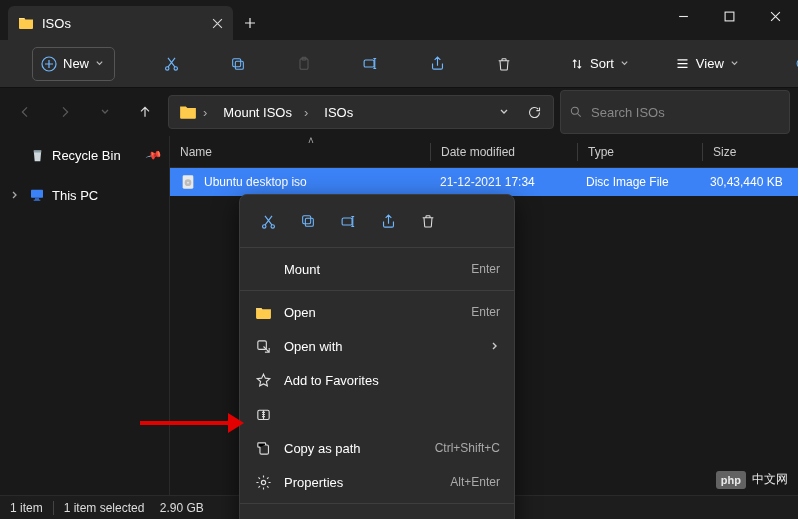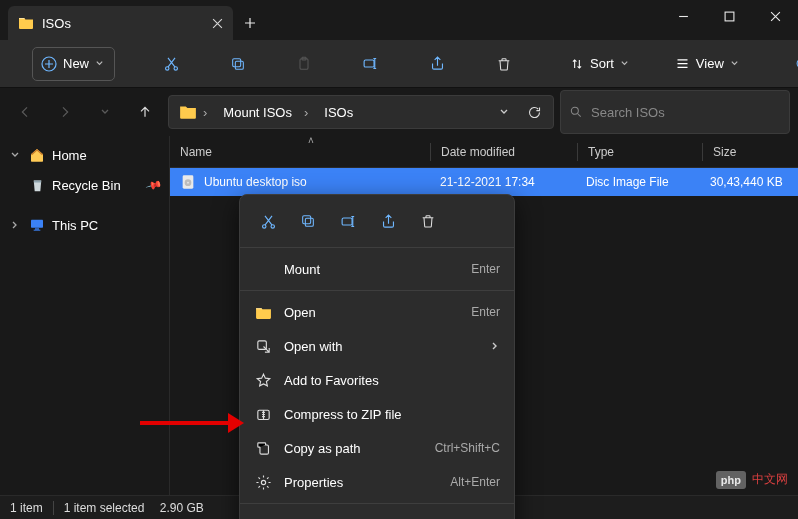--- a/index.html
+++ b/index.html
@@ -54,21 +54,21 @@
   .ctxrow .kbd { margin-left:auto; color:#aaa; font-size:12px; }
   .ctxrow.bold span:first-of-type{font-weight:600;}
   .ctxsep { height:1px; background:#3e3e3e; margin:4px 0; }
   .ctxicons { display:flex; justify-content:flex-start; gap:4px; padding:4px 10px 6px 10px; }
   .cib { width:36px; height:32px; display:flex; align-items:center; justify-content:center; color:#6fb7ff; border-radius:4px; }
   .cib.wh{color:#e8e8e8;}
   .arrow { position:absolute; left:140px; top:421px; width:100px; height:4px; background:#e30000; }
   .arrow::after { content:""; position:absolute; right:-14px; top:-8px; border:10px solid transparent; border-left:16px solid #e30000; }
   .watermark { position:absolute; right:10px; bottom:30px; display:flex; align-items:flex-start; gap:6px; opacity:.9; }
   .wphp { background:#6b6b6b; color:#fff; font-size:11px; font-weight:700; padding:3px 5px; border-radius:3px; }
-  .wcn { color:#ef4444; font-size:12px; }
+  .wcn { color:#ffffff; font-size:12px; }
   svg{display:block;}
 </style>
 </head>
 <body>
 
 <div class="titlebar">
   <div class="tab">
     <span class="icon">
       <svg width="16" height="16" viewBox="0 0 16 16">
           <path fill="#ffcb4d" d="M1 3h5l1.5 1.5H15v8.5a1 1 0 0 1-1 1H2a1 1 0 0 1-1-1z"></path>
@@ -259,34 +259,20 @@
           <circle cx="10" cy="10" r="6" fill="none" stroke="#888" stroke-width="1.8"></circle>
           <path stroke="#888" stroke-width="1.8" d="M15 15l5 5"></path>
         </svg>
       </span>
     <input placeholder="Search ISOs" style="">
   </div>
 </div>
 
 <div class="content">
   <div class="sidebar">
-    <div class="sitem">
-      <span class="exp">
-          <svg width="10" height="10" viewBox="0 0 10 10">
-            <path fill="none" stroke="#aaa" stroke-width="1.3" d="M2 3l3 3 3-3"></path>
-          </svg>
-        </span>
-      <span class="icn">
-          <svg width="16" height="16" viewBox="0 0 24 24">
-            <path fill="#ffca56" d="M3 11l9-8 9 8v10a1 1 0 0 1-1 1H4a1 1 0 0 1-1-1z"></path>
-            <path fill="#c77b2a" d="M3 11l9-8 9 8-1.4 1.5L12 5.5 4.4 12.5z"></path>
-          </svg>
-        </span>
-      <span>Home</span>
-    </div>
     <div class="sitem" style="padding-left:28px;">
       <span class="icn">
           <svg width="15" height="15" viewBox="0 0 24 24">
             <path fill="#cfd8dc" d="M6 4h12l-1.5 17H7.5z"></path>
             <path fill="#90a4ae" d="M6 4h12l-.3 3H6.3z"></path>
           </svg>
         </span>
       <span>Recycle Bin</span>
       <span class="pin">📌</span>
     </div>
@@ -416,21 +402,20 @@
       </span>
     <span>Add to Favorites</span>
   </div>
   <div class="ctxrow">
     <span class="icn">
         <svg width="17" height="17" viewBox="0 0 24 24">
           <rect x="4" y="6" width="16" height="13" rx="2" fill="none" stroke="#ddd" stroke-width="1.6"></rect>
           <path stroke="#ddd" stroke-width="1.6" d="M12 6v13M10 9h4M10 12h4M10 15h4"></path>
         </svg>
       </span>
-    <span>Compress to ZIP file</span>
   </div>
   <div class="ctxrow">
     <span class="icn">
         <svg width="17" height="17" viewBox="0 0 24 24">
           <rect x="7" y="7" width="12" height="13" rx="2" fill="none" stroke="#ddd" stroke-width="1.6"></rect>
           <path stroke="#ddd" stroke-width="1.6" d="M7 10H5a1 1 0 0 1-1-1V5a1 1 0 0 1 1-1h9a1 1 0 0 1 1 1v2"></path>
         </svg>
       </span>
     <span>Copy as path</span>
     <span class="kbd">Ctrl+Shift+C</span>

